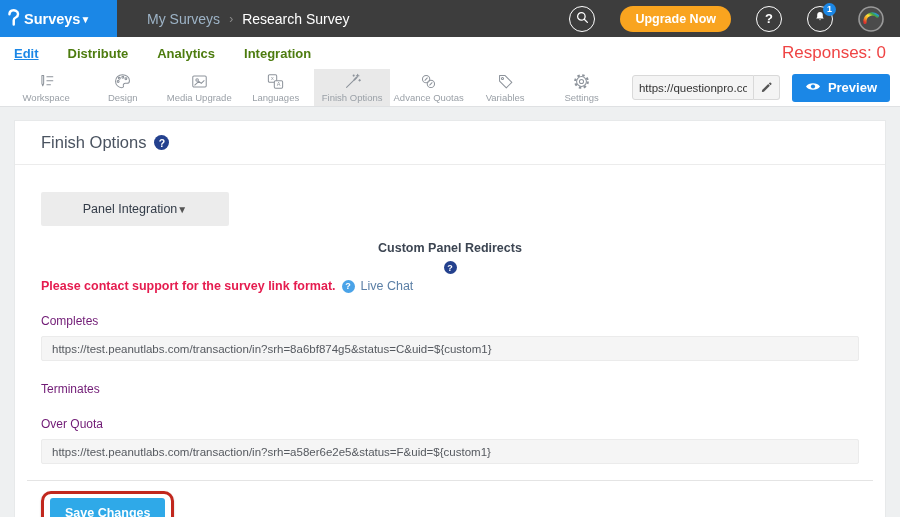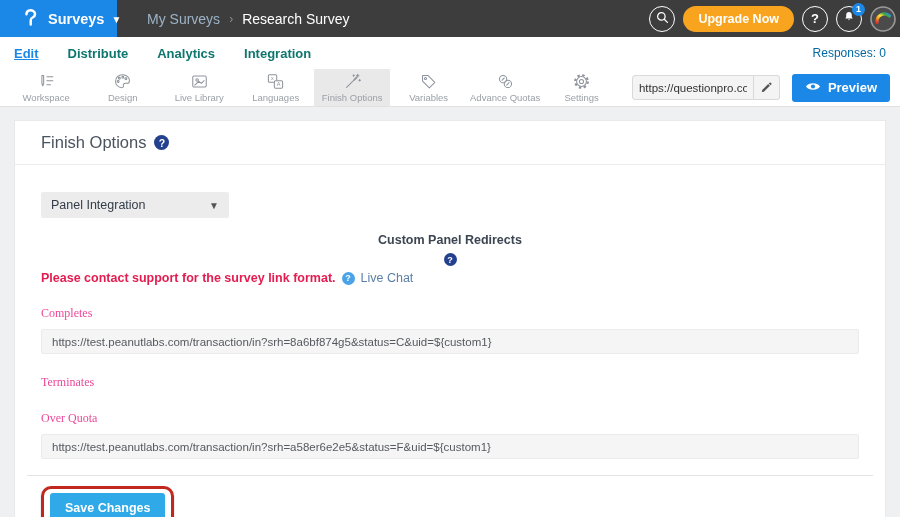--- a/index.html
+++ b/index.html
@@ -1,37 +1,37 @@
 <!DOCTYPE html>
 <html><head>
 <meta charset="utf-8">
 <style>
   * { margin:0; padding:0; box-sizing:border-box; }
   html,body { width:900px; height:517px; font-family:"Liberation Sans", sans-serif; background:#eef0f1; overflow:hidden; }
 
   
   .topbar { height:37px; background:#3d3d3d; display:flex; align-items:stretch; }
-  .brand { width:117px; background:#1b87e6; display:flex; align-items:center; padding-left:21px; gap:7px; cursor:pointer; }
+  .brand { width:117px; background:#1b87e6; display:flex; align-items:center; padding-left:4px; cursor:pointer; }
   .brand-name { color:#fff; font-size:14.5px; font-weight:600; }
   .brand-caret { color:#fff; font-size:10px; margin-top:2px; }
   .crumbs { display:flex; align-items:center; gap:9px; padding-left:30px; font-size:14px; }
   .crumb-parent { color:#9db3c6; cursor:pointer; }
   .crumb-sep { color:#8d8d8d; font-size:12px; }
   .crumb-current { color:#fff; }
-  .topbar-right { margin-left:auto; display:flex; align-items:center; gap:8px; padding-right:4px; }
+  .topbar-right { margin-left:auto; display:flex; align-items:center; gap:25px; padding-right:16px; }
   .circle-btn { width:26px; height:26px; border:1.5px solid #fff; border-radius:50%; display:flex; align-items:center; justify-content:center; color:#fff; font-size:13px; font-weight:700; cursor:pointer; position:relative; background:transparent; }
   .upgrade-btn { height:26px; border:none; border-radius:13px; background:#f9a41f; color:#fff; font-weight:700; font-size:12.5px; padding:0 15px; cursor:pointer; font-family:"Liberation Sans",sans-serif; }
   .badge { position:absolute; top:-4px; right:-4px; background:#1b87e6; color:#fff; font-size:9px; font-weight:700; width:13px; height:13px; border-radius:50%; display:flex; align-items:center; justify-content:center; }
   .avatar { width:26px; height:26px; border-radius:50%; cursor:pointer; }
 
   
   .subnav { height:25px; background:#fff; display:flex; align-items:center; padding:16px 14px; gap:29px; }
-  .subnav a { font-size:13px; font-weight:700; color:#0f766e; text-decoration:none; cursor:pointer; }
+  .subnav a { font-size:13px; font-weight:700; color:#4d7c0f; text-decoration:none; cursor:pointer; }
   .subnav a.active { color:#1b87e6; text-decoration:underline; }
-  .responses { margin-left:auto; color:#0369a1; font-size:12px; }
+  .responses { margin-left:auto; color:#ef4444; font-size:17px; }
 
   
   .toolbar { height:38px; background:#fff; border-bottom:1px solid #dfe1e3; display:flex; align-items:stretch; padding-left:8px; }
   .tool-item { width:80px; display:flex; flex-direction:column; align-items:center; justify-content:center; gap:1px; cursor:pointer; }
   .tool-item.active { background:#e9e9e9; }
   .tool-item svg { display:block; }
   .tool-label { font-size:9.5px; color:#9aa0a7; white-space:nowrap; }
   .url-wrap { display:flex; align-items:center; margin-left:12px; }
   .url-input { width:122px; height:25px; background:#f4f4f4; border:1px solid #d9d9d9; border-radius:3px 0 0 3px; font-size:11.5px; color:#333; padding:0 6px; font-family:"Liberation Sans",sans-serif; }
   .url-pencil { width:26px; height:25px; background:#f4f4f4; border:1px solid #d9d9d9; border-left:none; border-radius:0 3px 3px 0; display:flex; align-items:center; justify-content:center; cursor:pointer; }
@@ -40,30 +40,30 @@
   
   .main { padding:13px 14px 0 14px; }
   .card { background:#fff; border:1px solid #e7e9ea; }
   .card-header { display:flex; align-items:center; gap:8px; padding:12px 26px; border-bottom:1px solid #ececec; }
   .card-title { font-size:16.5px; color:#4a5360; }
   .help-icon { width:15px; height:15px; border-radius:50%; background:#24418e; color:#fff; font-size:10.5px; font-weight:700; display:inline-flex; align-items:center; justify-content:center; cursor:pointer; }
   .help-icon.small { width:13px; height:13px; font-size:9px; }
   .help-icon.chat { background:#4aa3e8; }
   .card-body { padding:27px 26px 18px 26px; }
 
-  .panel-select { width:188px; height:26px; background:#ececec; border:none; border-radius:2px; display:flex; align-items:center; justify-content:space-between; padding:0 10px; font-size:12.5px; color:#333c48; cursor:pointer; }
+  .panel-select { width:188px; height:34px; background:#ececec; border:none; border-radius:2px; display:flex; align-items:center; justify-content:center; padding:0 10px; font-size:12.5px; color:#333c48; cursor:pointer; }
   .panel-caret { font-size:10px; color:#555; }
 
   .section-heading-row { margin-top:15px; display:flex; align-items:center; gap:6px;flex-direction:column; }
   .section-heading { font-size:12.5px; font-weight:700; color:#3c4552; }
   .notice-row { margin-top:5px; display:flex; align-items:center; gap:6px; }
   .notice-text { font-size:12.5px; font-weight:600; color:#e51c4f; }
   .live-chat { font-size:12.5px; color:#5b7fa6; cursor:pointer; }
 
-  .field-label { margin-top:21px; font-size:12px; color:#ec4899;font-family:Liberation Serif, serif; }
+  .field-label { margin-top:21px; font-size:12px; color:#701a75; }
   .field-input { margin-top:8px; width:100%; height:25px; background:#f5f5f5; border:1px solid #ebebeb; border-radius:2px; font-size:11.5px; color:#55595f; padding:0 10px; font-family:"Liberation Sans",sans-serif; }
 
   .save-divider { margin:16px -14px 0 -14px; border-top:1px solid #e4e4e4; }
   .annotation-ring { display:inline-block; margin-top:10px; border:3px solid #c1271d; border-radius:10px; padding:4px 6px; box-shadow:0 1px 2px rgba(0,0,0,.25); }
   .save-btn { background:#2fa9e8; color:#fff; border:none; border-radius:3px; font-size:12.5px; font-weight:700; padding:8px 15px; cursor:pointer; font-family:"Liberation Sans",sans-serif; }
 
   .icon-gray { stroke:#8d939b; fill:none; stroke-width:1.3; stroke-linecap:round; stroke-linejoin:round; }
 </style>
 </head>
 <body>
@@ -159,21 +159,21 @@
   </div>
 
   <div class="tool-item">
     <span>
       <svg class="icon-gray" width="19" height="19" viewBox="0 0 24 24">
           <rect x="3.5" y="5" width="17" height="14" rx="1.5"></rect>
           <circle cx="9" cy="10" r="1.6"></circle>
           <path d="M6 16.5 L11.2 11.8 L14.2 14.4 L17.8 11"></path>
         </svg>
     </span>
-    <span class="tool-label">Live Library</span>
+    <span class="tool-label">Media Upgrade</span>
   </div>
 
   <div class="tool-item">
     <span>
       <svg width="19" height="19" viewBox="0 0 24 24">
           <rect x="3" y="3.5" width="10.5" height="9.5" rx="1.5" fill="none" stroke="#8d939b" stroke-width="1.3"></rect>
           <text x="8.2" y="10.6" font-size="7" fill="#8d939b" text-anchor="middle" font-family="Liberation Sans, sans-serif">x</text>
           <rect x="10.5" y="11" width="10.5" height="9.5" rx="1.5" fill="#fff" stroke="#8d939b" stroke-width="1.3"></rect>
           <text x="15.8" y="18.3" font-size="7" fill="#8d939b" text-anchor="middle" font-family="Liberation Sans, sans-serif">A</text>
         </svg>
@@ -192,37 +192,37 @@
           <line x1="20" y1="10.5" x2="22" y2="10.5"></line>
           <circle cx="13.5" cy="4.5" r="0.7"></circle>
         </svg>
     </span>
     <span class="tool-label">Finish Options</span>
   </div>
 
   <div class="tool-item">
     <span>
       <svg class="icon-gray" width="19" height="19" viewBox="0 0 24 24">
-          <path d="M4.5 4.5 L11.5 4.5 L20 13 L13 20 L4.5 11.5 Z"></path>
-          <circle cx="8.2" cy="8.2" r="1.3"></circle>
-        </svg>
-    </span>
-    <span class="tool-label">Variables</span>
-  </div>
-
-  <div class="tool-item">
-    <span>
-      <svg class="icon-gray" width="19" height="19" viewBox="0 0 24 24">
           <circle cx="9" cy="9" r="4.6"></circle>
           <circle cx="15" cy="15" r="4.6"></circle>
           <line x1="7.5" y1="10.5" x2="10.5" y2="7.5"></line>
           <line x1="13.5" y1="16.5" x2="16.5" y2="13.5"></line>
         </svg>
     </span>
     <span class="tool-label">Advance Quotas</span>
+  </div>
+
+  <div class="tool-item">
+    <span>
+      <svg class="icon-gray" width="19" height="19" viewBox="0 0 24 24">
+          <path d="M4.5 4.5 L11.5 4.5 L20 13 L13 20 L4.5 11.5 Z"></path>
+          <circle cx="8.2" cy="8.2" r="1.3"></circle>
+        </svg>
+    </span>
+    <span class="tool-label">Variables</span>
   </div>
 
   <div class="tool-item">
     <span>
       <svg width="19" height="19" viewBox="0 0 24 24">
           <circle cx="12" cy="12" r="8" fill="none" stroke="#8d939b" stroke-width="2.6" stroke-dasharray="3.1 3.18"></circle>
           <circle cx="12" cy="12" r="6.2" fill="none" stroke="#8d939b" stroke-width="1.3"></circle>
           <circle cx="12" cy="12" r="2.6" fill="none" stroke="#8d939b" stroke-width="1.3"></circle>
         </svg>
     </span>

